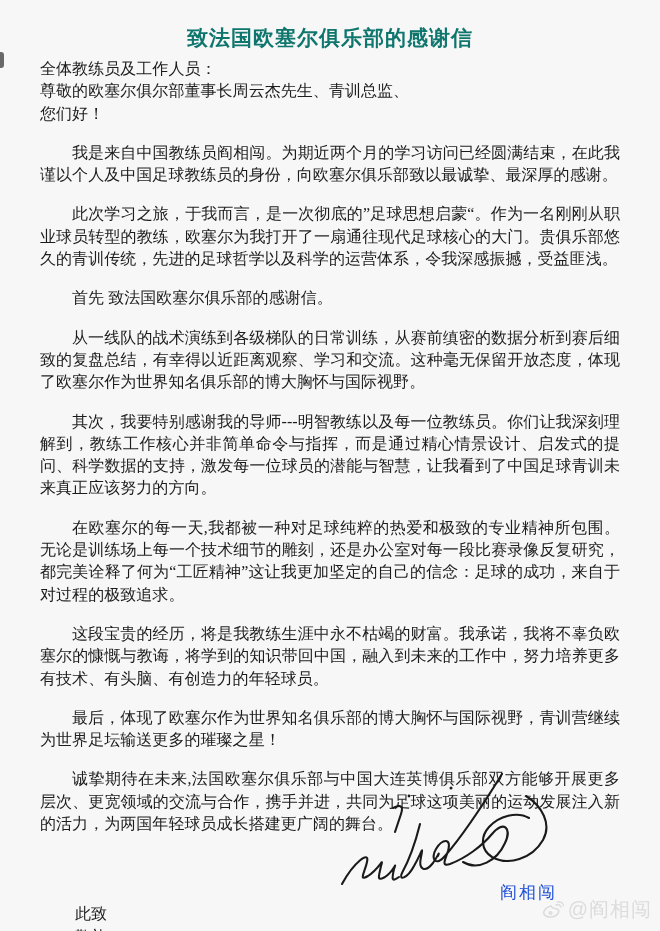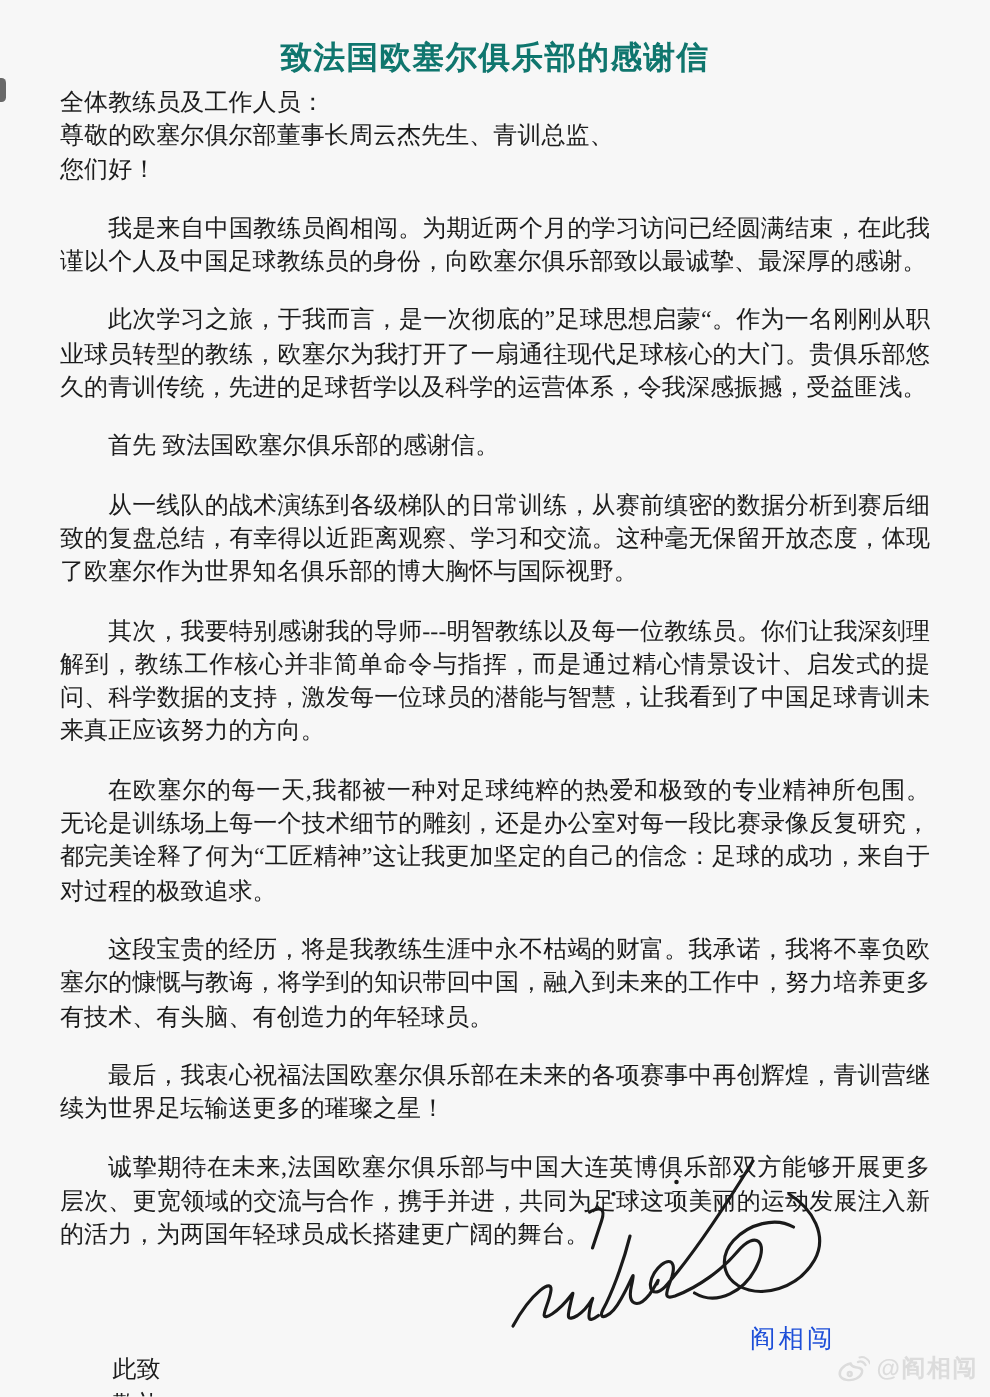--- a/index.html
+++ b/index.html
@@ -53,22 +53,22 @@
     color:#1d4ed8;
   }
   .watermark{
     position:absolute;
     right:8px;bottom:8px;
     display:flex;
     align-items:center;
     gap:4px;
     color:#dcdcdc;
     font-family:"Liberation Sans", sans-serif;
-    font-size:16px;
-    font-weight:bold;
+    font-size:20px;
+    font-weight:normal;
     letter-spacing:1px;
     user-select:none;
   }
   .watermark svg{display:block;}
   .scan-artifact{
     position:absolute;
     left:0;top:52px;
     width:4px;height:16px;
     background:#3a3a3a;
     border-radius:0 3px 3px 0;
@@ -84,21 +84,21 @@
   <p class="para">全体教练员及工作人员：</p>
   <p class="para">尊敬的欧塞尔俱尔部董事长周云杰先生、青训总监、</p>
   <p class="para">您们好！</p>
   <p class="para indent">我是来自中国教练员阎相闯。为期近两个月的学习访问已经圆满结束，在此我谨以个人及中国足球教练员的身份，向欧塞尔俱乐部致以最诚挚、最深厚的感谢。</p>
   <p class="para indent">此次学习之旅，于我而言，是一次彻底的”足球思想启蒙“。作为一名刚刚从职业球员转型的教练，欧塞尔为我打开了一扇通往现代足球核心的大门。贵俱乐部悠久的青训传统，先进的足球哲学以及科学的运营体系，令我深感振撼，受益匪浅。</p>
   <p class="para indent">首先 致法国欧塞尔俱乐部的感谢信。</p>
   <p class="para indent">从一线队的战术演练到各级梯队的日常训练，从赛前缜密的数据分析到赛后细致的复盘总结，有幸得以近距离观察、学习和交流。这种毫无保留开放态度，体现了欧塞尔作为世界知名俱乐部的博大胸怀与国际视野。</p>
   <p class="para indent">其次，我要特别感谢我的导师---明智教练以及每一位教练员。你们让我深刻理解到，教练工作核心并非简单命令与指挥，而是通过精心情景设计、启发式的提问、科学数据的支持，激发每一位球员的潜能与智慧，让我看到了中国足球青训未来真正应该努力的方向。</p>
   <p class="para indent">在欧塞尔的每一天,我都被一种对足球纯粹的热爱和极致的专业精神所包围。无论是训练场上每一个技术细节的雕刻，还是办公室对每一段比赛录像反复研究，都完美诠释了何为“工匠精神”这让我更加坚定的自己的信念：足球的成功，来自于对过程的极致追求。</p>
   <p class="para indent">这段宝贵的经历，将是我教练生涯中永不枯竭的财富。我承诺，我将不辜负欧塞尔的慷慨与教诲，将学到的知识带回中国，融入到未来的工作中，努力培养更多有技术、有头脑、有创造力的年轻球员。</p>
-  <p class="para indent">最后，我衷心祝福法国欧塞尔俱乐部在未来的各项赛事中再创辉煌，青训营继续为世界足坛输送更多的璀璨之星！</p>
+  <p class="para indent">最后，体现了欧塞尔作为世界知名俱乐部的博大胸怀与国际视野，青训营继续为世界足坛输送更多的璀璨之星！</p>
   <p class="para indent">诚挚期待在未来,法国欧塞尔俱乐部与中国大连英博俱乐部双方能够开展更多层次、更宽领域的交流与合作，携手并进，共同为足球这项美丽的运动发展注入新的活力，为两国年轻球员成长搭建更广阔的舞台。</p>
 
   <div class="closing">
     <p>此致</p>
     <p>敬礼</p>
   </div>
 </div>
 
 <svg class="signature-svg" viewBox="0 0 240 140" fill="none" stroke="#1a1a1a" stroke-width="2.1" stroke-linecap="round" stroke-linejoin="round">
 

